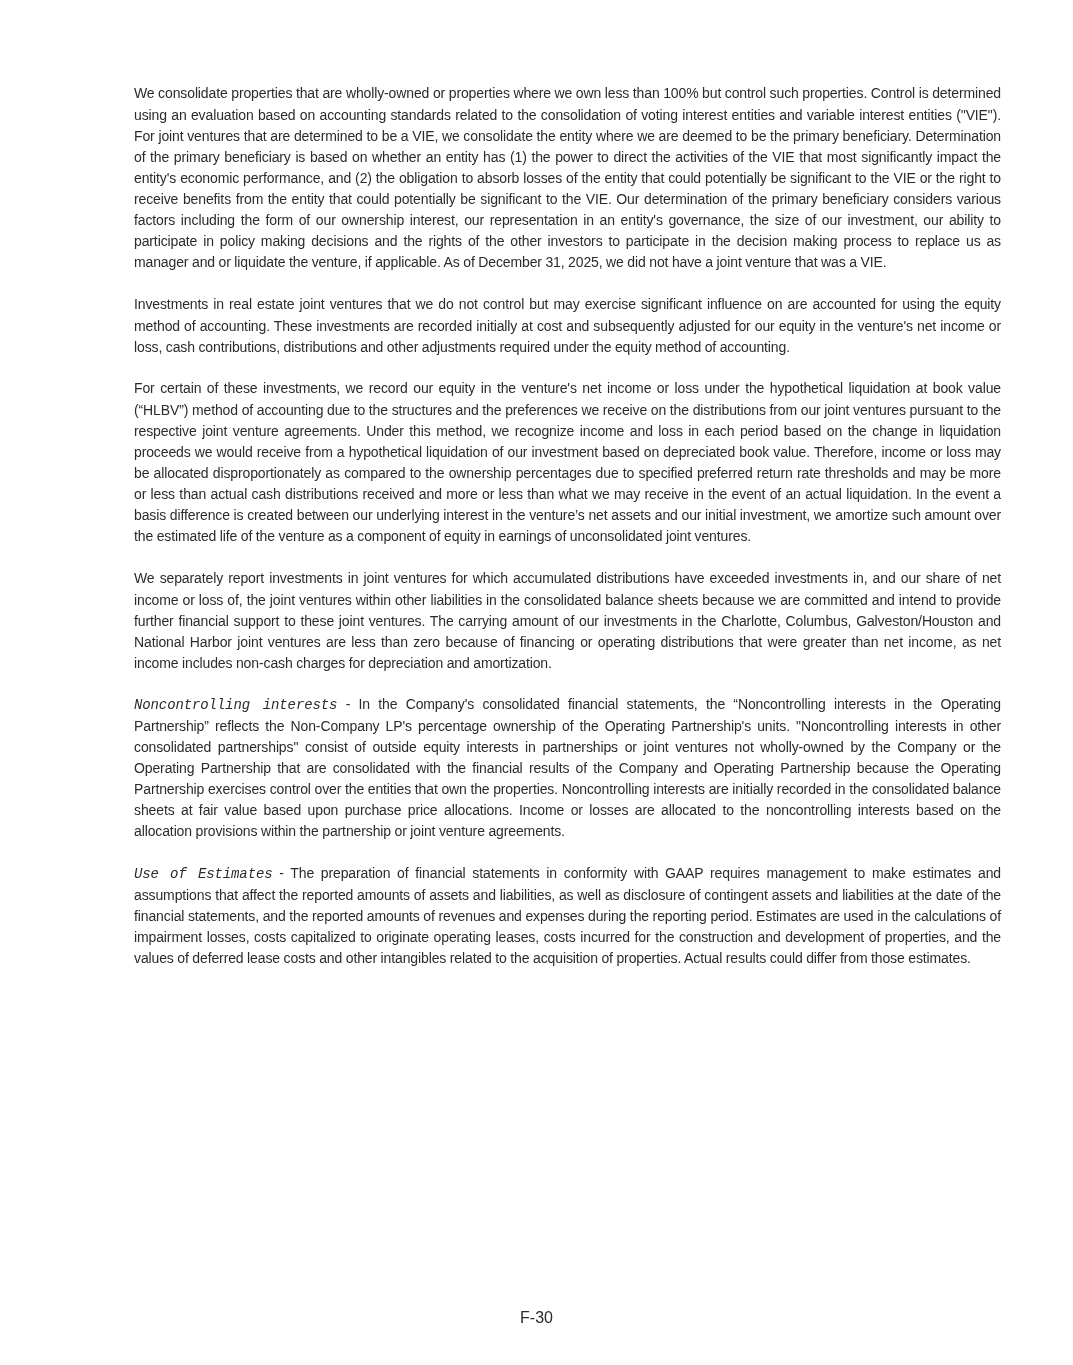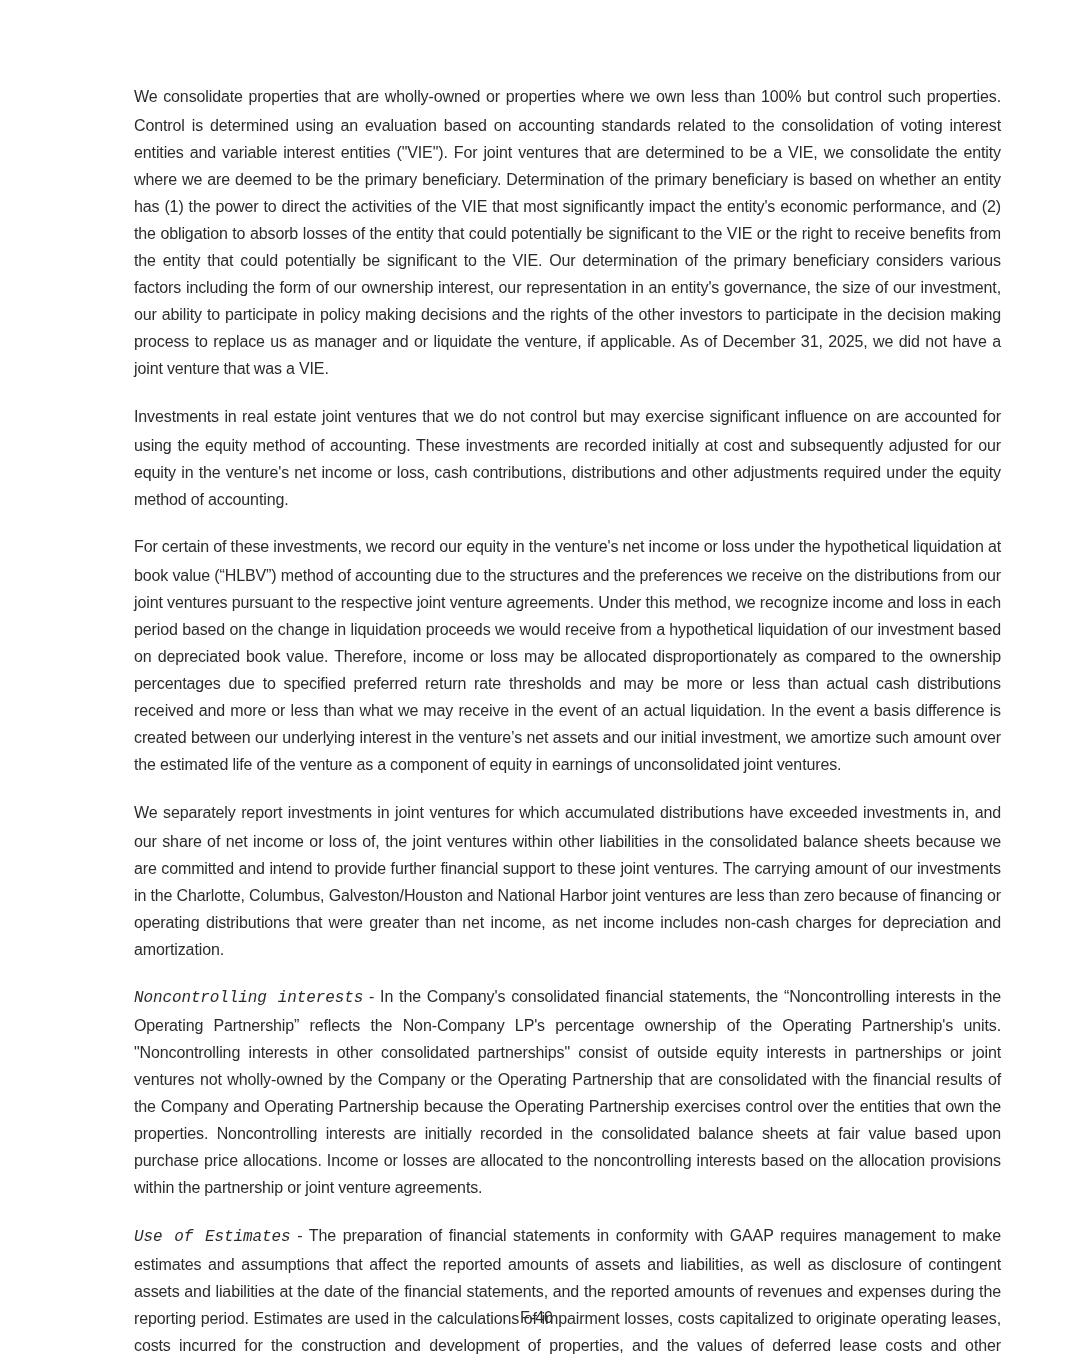--- a/index.html
+++ b/index.html
@@ -16,22 +16,22 @@
       color: #2b2b2b;
     }
     .page {
       position: absolute;
       left: 134px;
       top: 83px;
       width: 867px;
     }
     .para {
       margin: 0 0 20.5px 0;
-      font-size: 16px;
-      line-height: 27px;
+      font-size: 14px;
+      line-height: 21px;
       text-align: justify;
       text-justify: inter-word;
       letter-spacing: -0.12px;
       word-spacing: -0.2px;
     }
     .para .lead {
       font-style: italic;
       font-family: Liberation Mono, monospace;
     }
     .page-number {
@@ -62,13 +62,13 @@
     <span class="lead"></span><span>We separately report investments in joint ventures for which accumulated distributions have exceeded investments in, and our share of net income or loss of, the joint ventures within other liabilities in the consolidated balance sheets because we are committed and intend to provide further financial support to these joint ventures. The carrying amount of our investments in the Charlotte, Columbus, Galveston/Houston and National Harbor joint ventures are less than zero because of financing or operating distributions that were greater than net income, as net income includes non-cash charges for depreciation and amortization.</span>
   </p>
   <p class="para">
     <span class="lead">Noncontrolling interests</span><span> - In the Company's consolidated financial statements, the “Noncontrolling interests in the Operating Partnership” reflects the Non-Company LP's percentage ownership of the Operating Partnership's units. "Noncontrolling interests in other consolidated partnerships" consist of outside equity interests in partnerships or joint ventures not wholly-owned by the Company or the Operating Partnership that are consolidated with the financial results of the Company and Operating Partnership because the Operating Partnership exercises control over the entities that own the properties. Noncontrolling interests are initially recorded in the consolidated balance sheets at fair value based upon purchase price allocations. Income or losses are allocated to the noncontrolling interests based on the allocation provisions within the partnership or joint venture agreements.</span>
   </p>
   <p class="para">
     <span class="lead">Use of Estimates</span><span> - The preparation of financial statements in conformity with GAAP requires management to make estimates and assumptions that affect the reported amounts of assets and liabilities, as well as disclosure of contingent assets and liabilities at the date of the financial statements, and the reported amounts of revenues and expenses during the reporting period. Estimates are used in the calculations of impairment losses, costs capitalized to originate operating leases, costs incurred for the construction and development of properties, and the values of deferred lease costs and other intangibles related to the acquisition of properties. Actual results could differ from those estimates.</span>
   </p>
 </div>
 
-<div class="page-number">F-40</div>
+<div class="page-number">F-30</div>
 
 </body></html>

